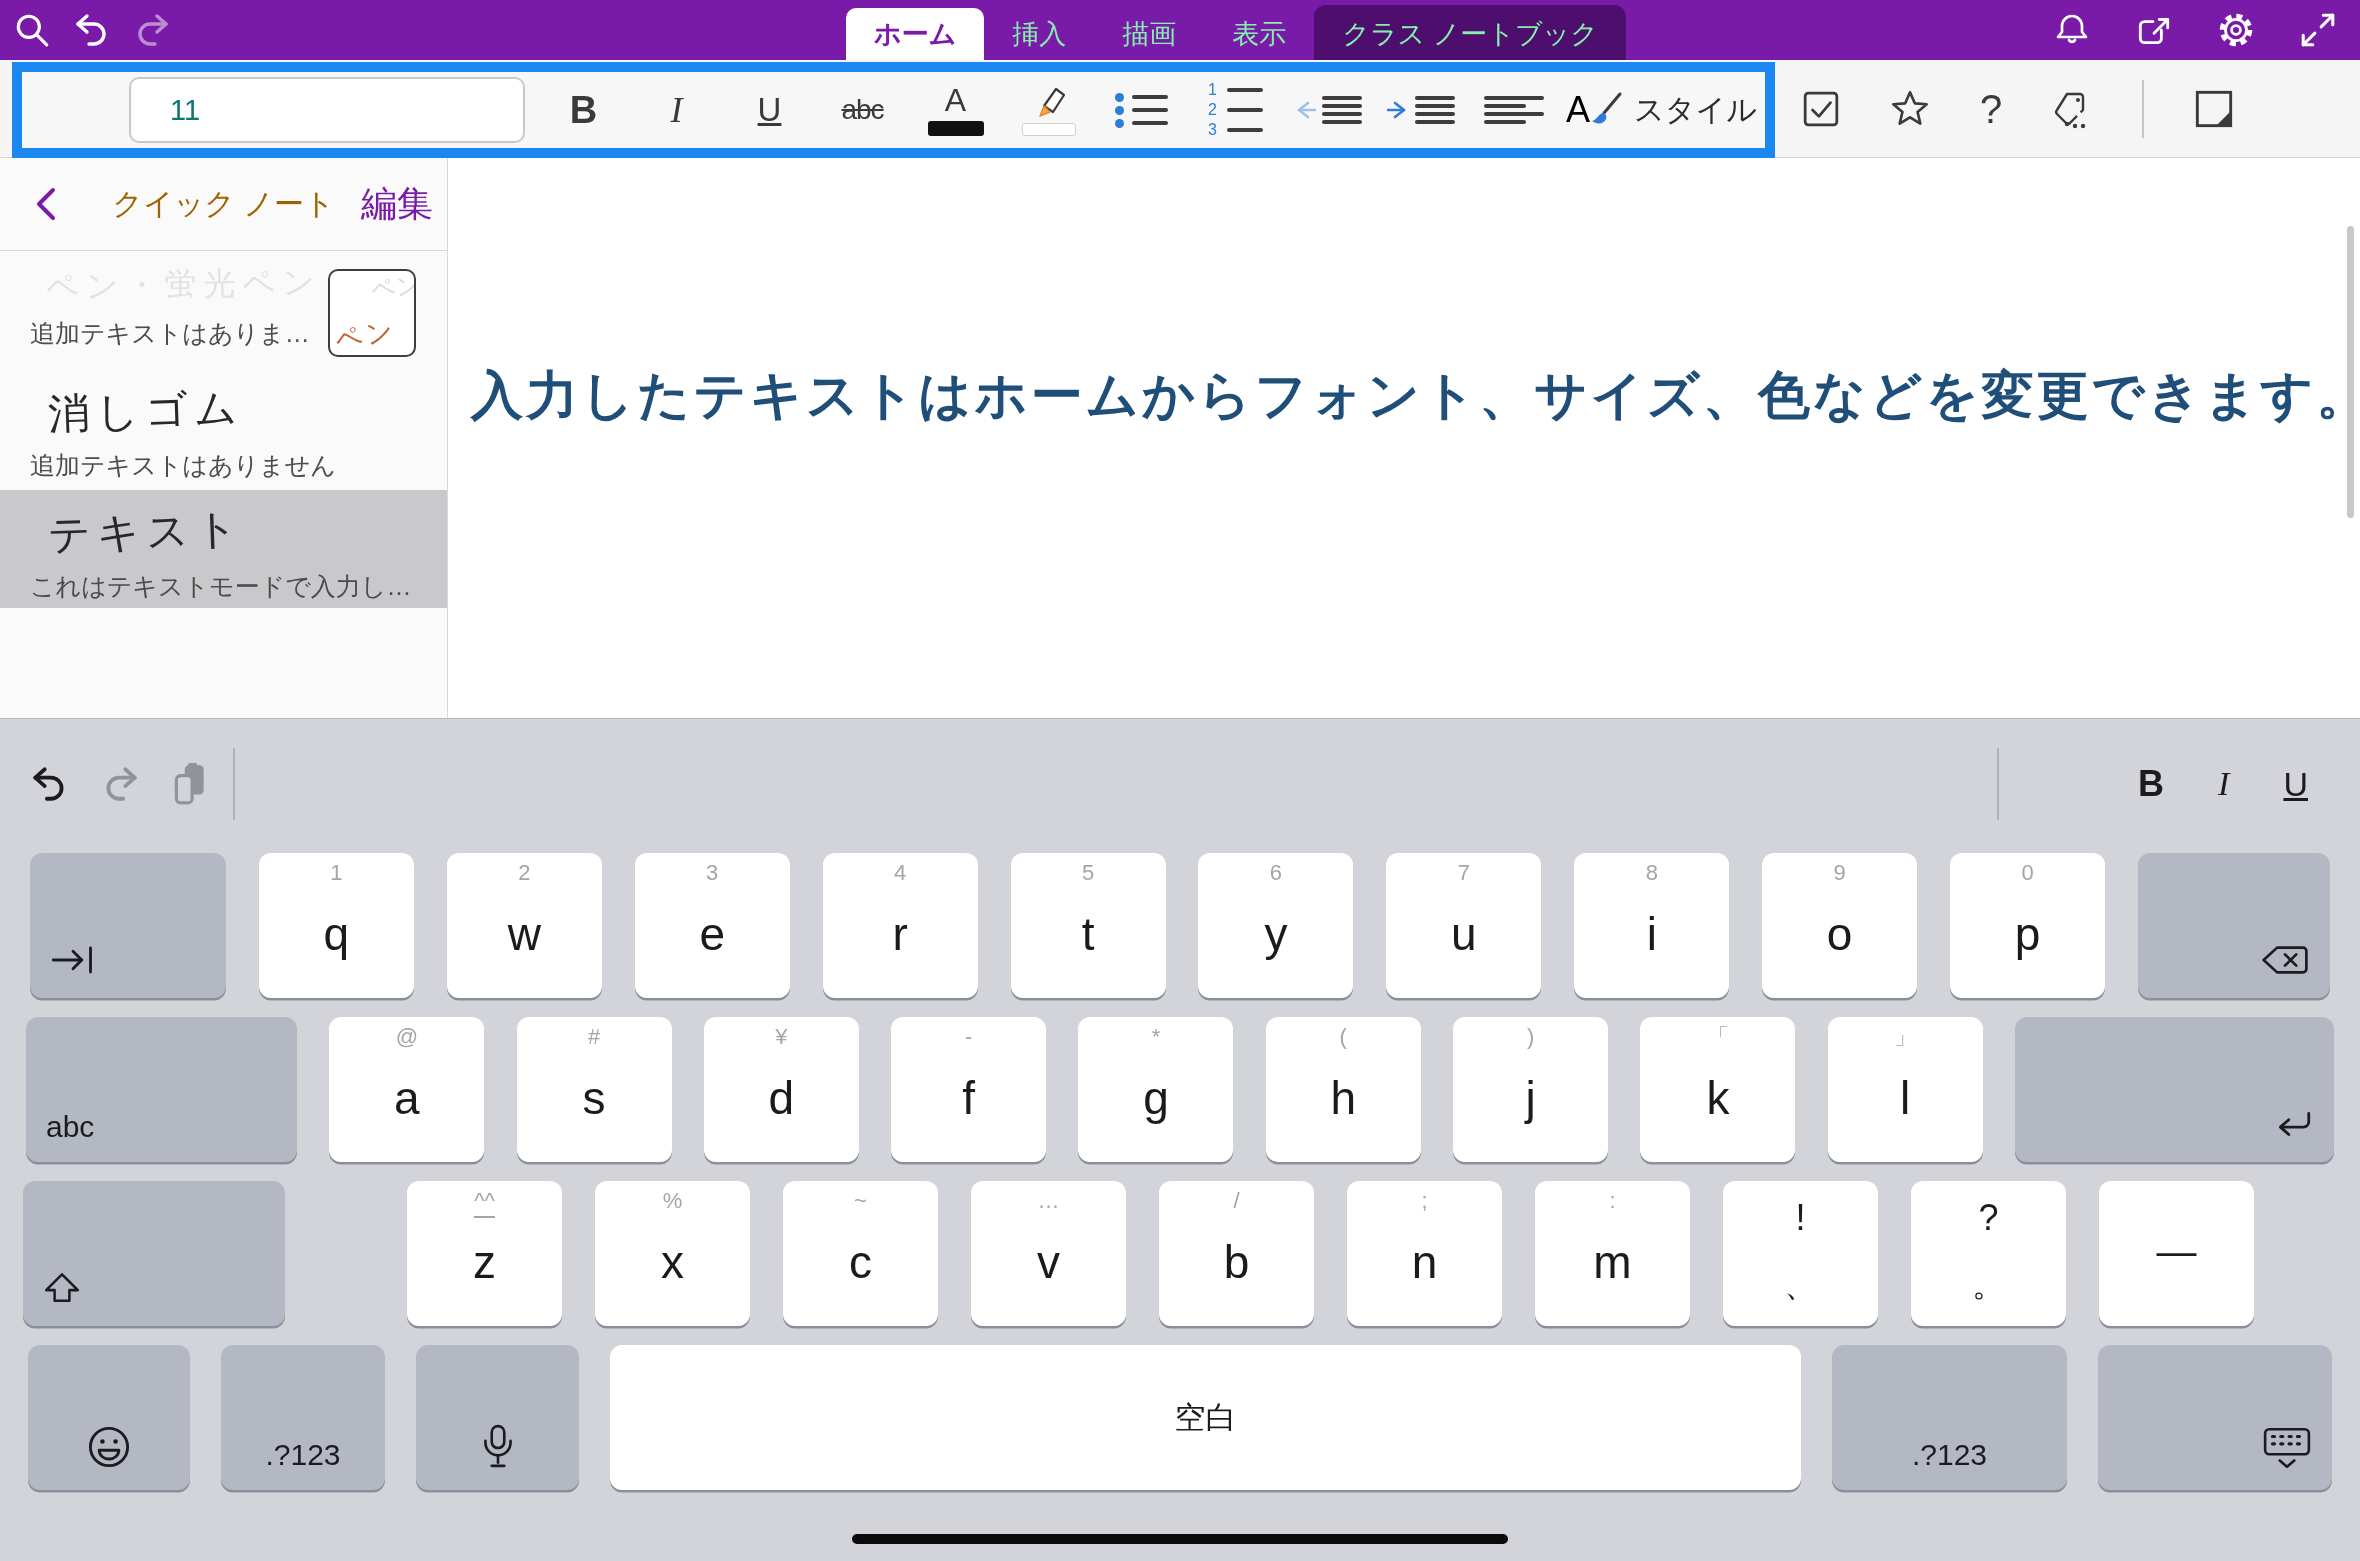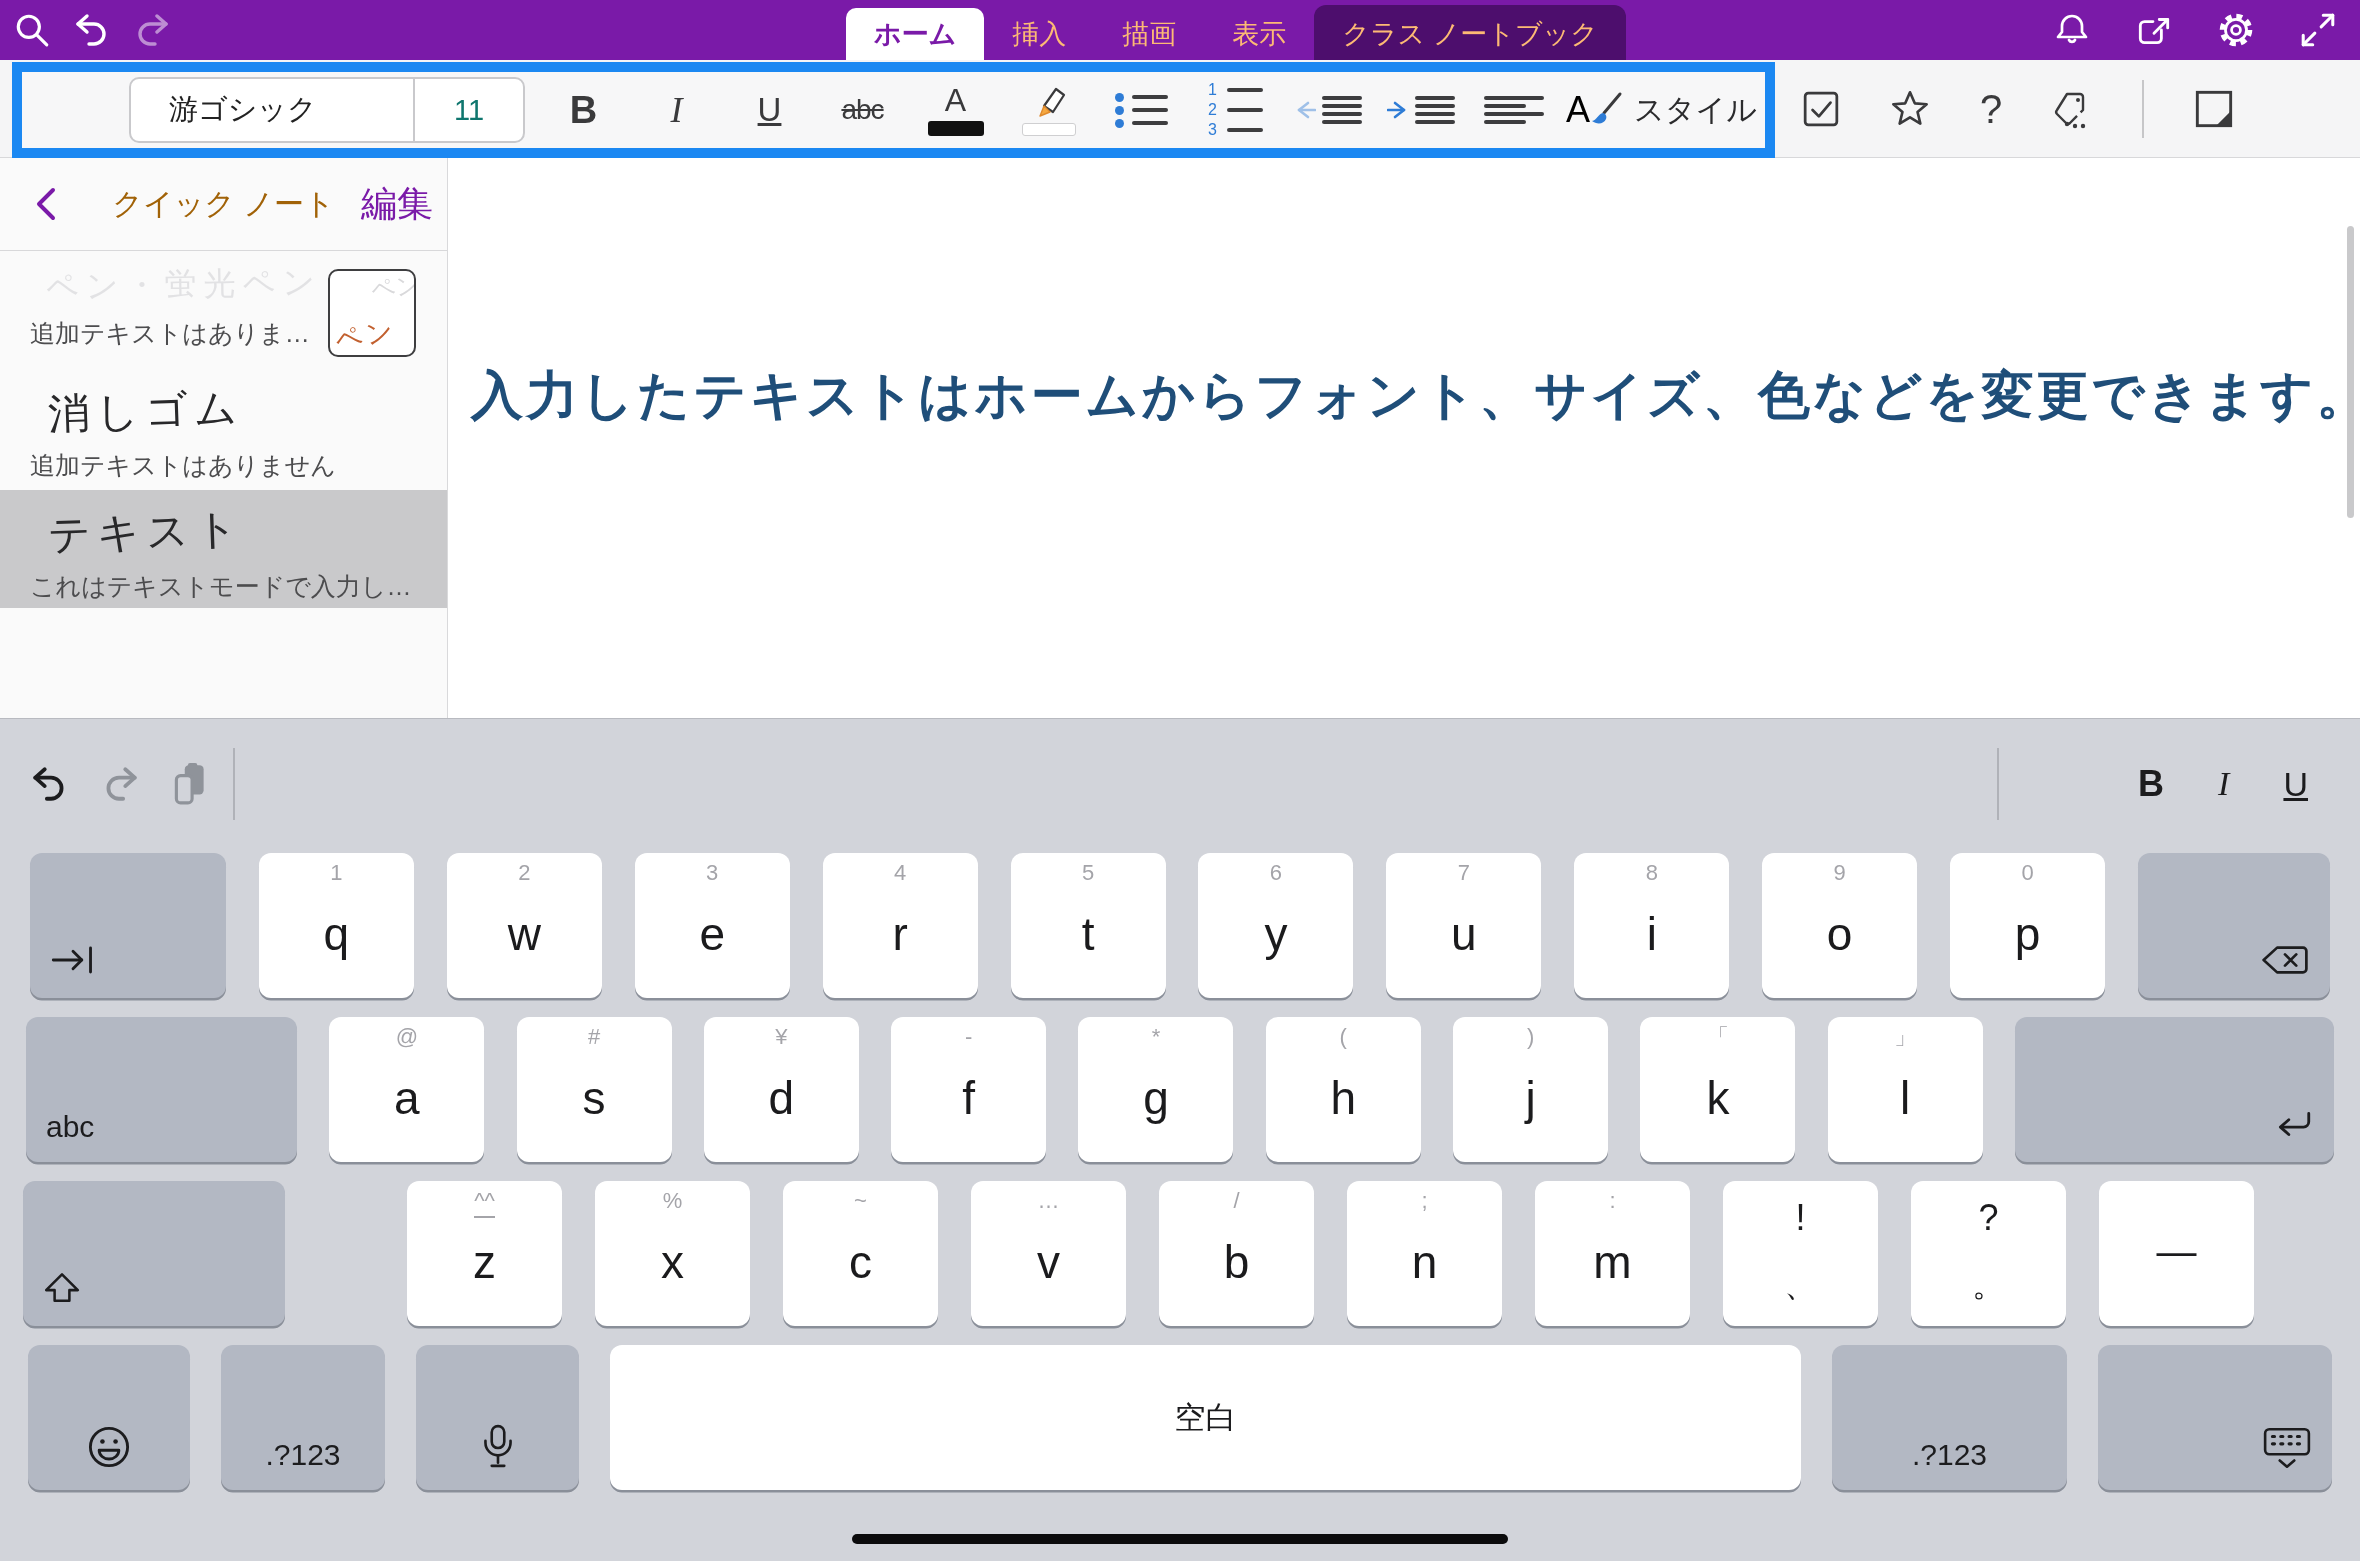--- a/index.html
+++ b/index.html
@@ -8,21 +8,21 @@
        --purple:#7a1aa8;--darkpurple:#4d0e6d;--blue:#1b88f2;--ink:#3a3a3c;
        --accent:#2e7cd6;--keybg:#d2d4da;--keyspecial:#b3b8c3}
   svg{display:block}
 
   
   .topbar{position:absolute;top:0;left:0;width:2360px;height:60px;background:var(--purple)}
   .tb-left{position:absolute;left:12px;top:0;height:60px;display:flex;align-items:center;gap:20px}
   .tb-btn{width:40px;height:40px;display:flex;align-items:center;justify-content:center;color:#fff}
   .tb-btn.dis{opacity:.5}
   .tabs{position:absolute;left:846px;top:8px;height:52px;display:flex}
-  .tab{padding:0 28px;display:flex;align-items:center;font-size:27px;color:#fdba74;white-space:nowrap}
+  .tab{padding:0 28px;display:flex;align-items:center;font-size:27px;color:#86efac;white-space:nowrap}
   .tab.selected{background:#fff;color:var(--purple);font-weight:bold;border-radius:10px 10px 0 0}
   .tab.dark{background:var(--darkpurple);border-radius:12px 12px 0 0;margin-top:-3px;padding-top:3px}
   .tb-right{position:absolute;right:22px;top:0;height:60px;display:flex;align-items:center;gap:42px;color:#fff}
 
   
   .ribbonrow{position:absolute;top:60px;left:0;width:2360px;height:98px;background:#f5f5f6;border-bottom:1px solid #d8d8da;box-sizing:border-box}
   .focusbox{position:absolute;top:62px;left:12px;width:1763px;height:96px;border:10px solid var(--blue);
             background:#f7f7f8;box-sizing:border-box;display:flex;align-items:center;z-index:3}
   .fontbox{margin-left:107px;width:396px;height:66px;background:#fff;border:2px solid #c9c9cc;border-radius:10px;display:flex;box-sizing:border-box;flex:none}
   .fontname{flex:1;display:flex;align-items:center;padding-left:38px;font-size:29px;color:#222;border-right:2px solid #c9c9cc}
@@ -165,21 +165,20 @@
           <path d="M4 23 v9 h9"></path>
         </svg>
     </div>
   </div>
 </div>
 
 <div class="ribbonrow"></div>
 
 <div class="focusbox">
   <div class="fontbox">
-    <div class="fontname">游ゴシック</div>
     <div class="fontsize">11</div>
   </div>
   <div class="ricons">
     <div class="ricon">
         <span class="glyphB">B</span>
       </div>
     <div class="ricon">
         <span class="glyphI">I</span>
       </div>
     <div class="ricon">

